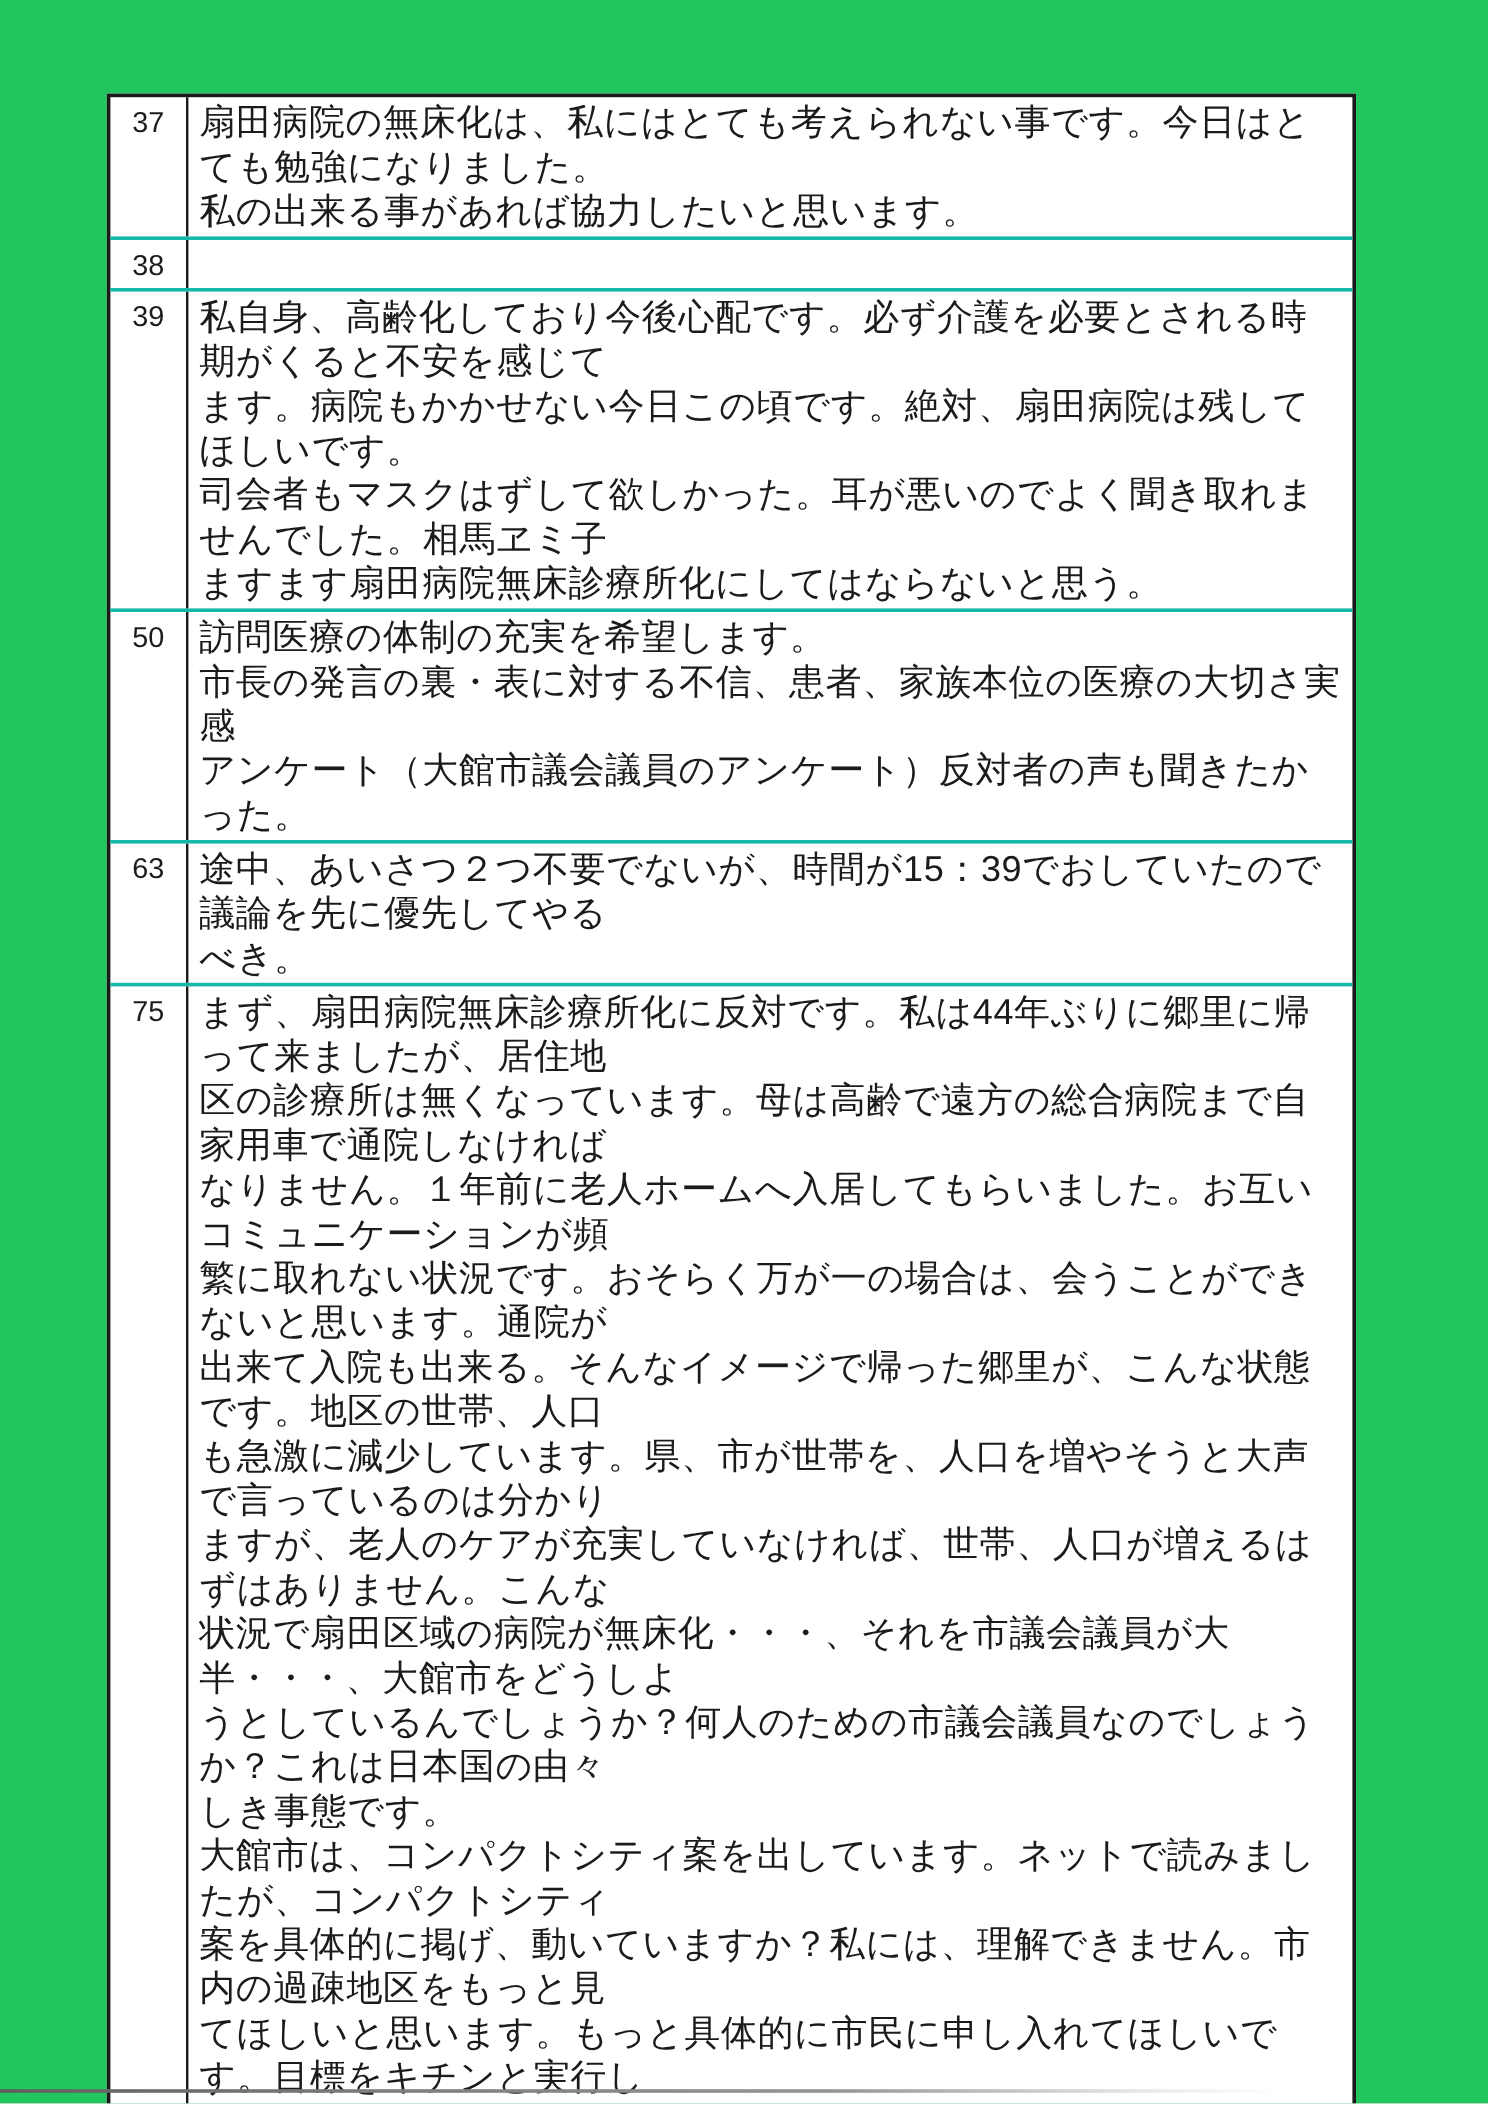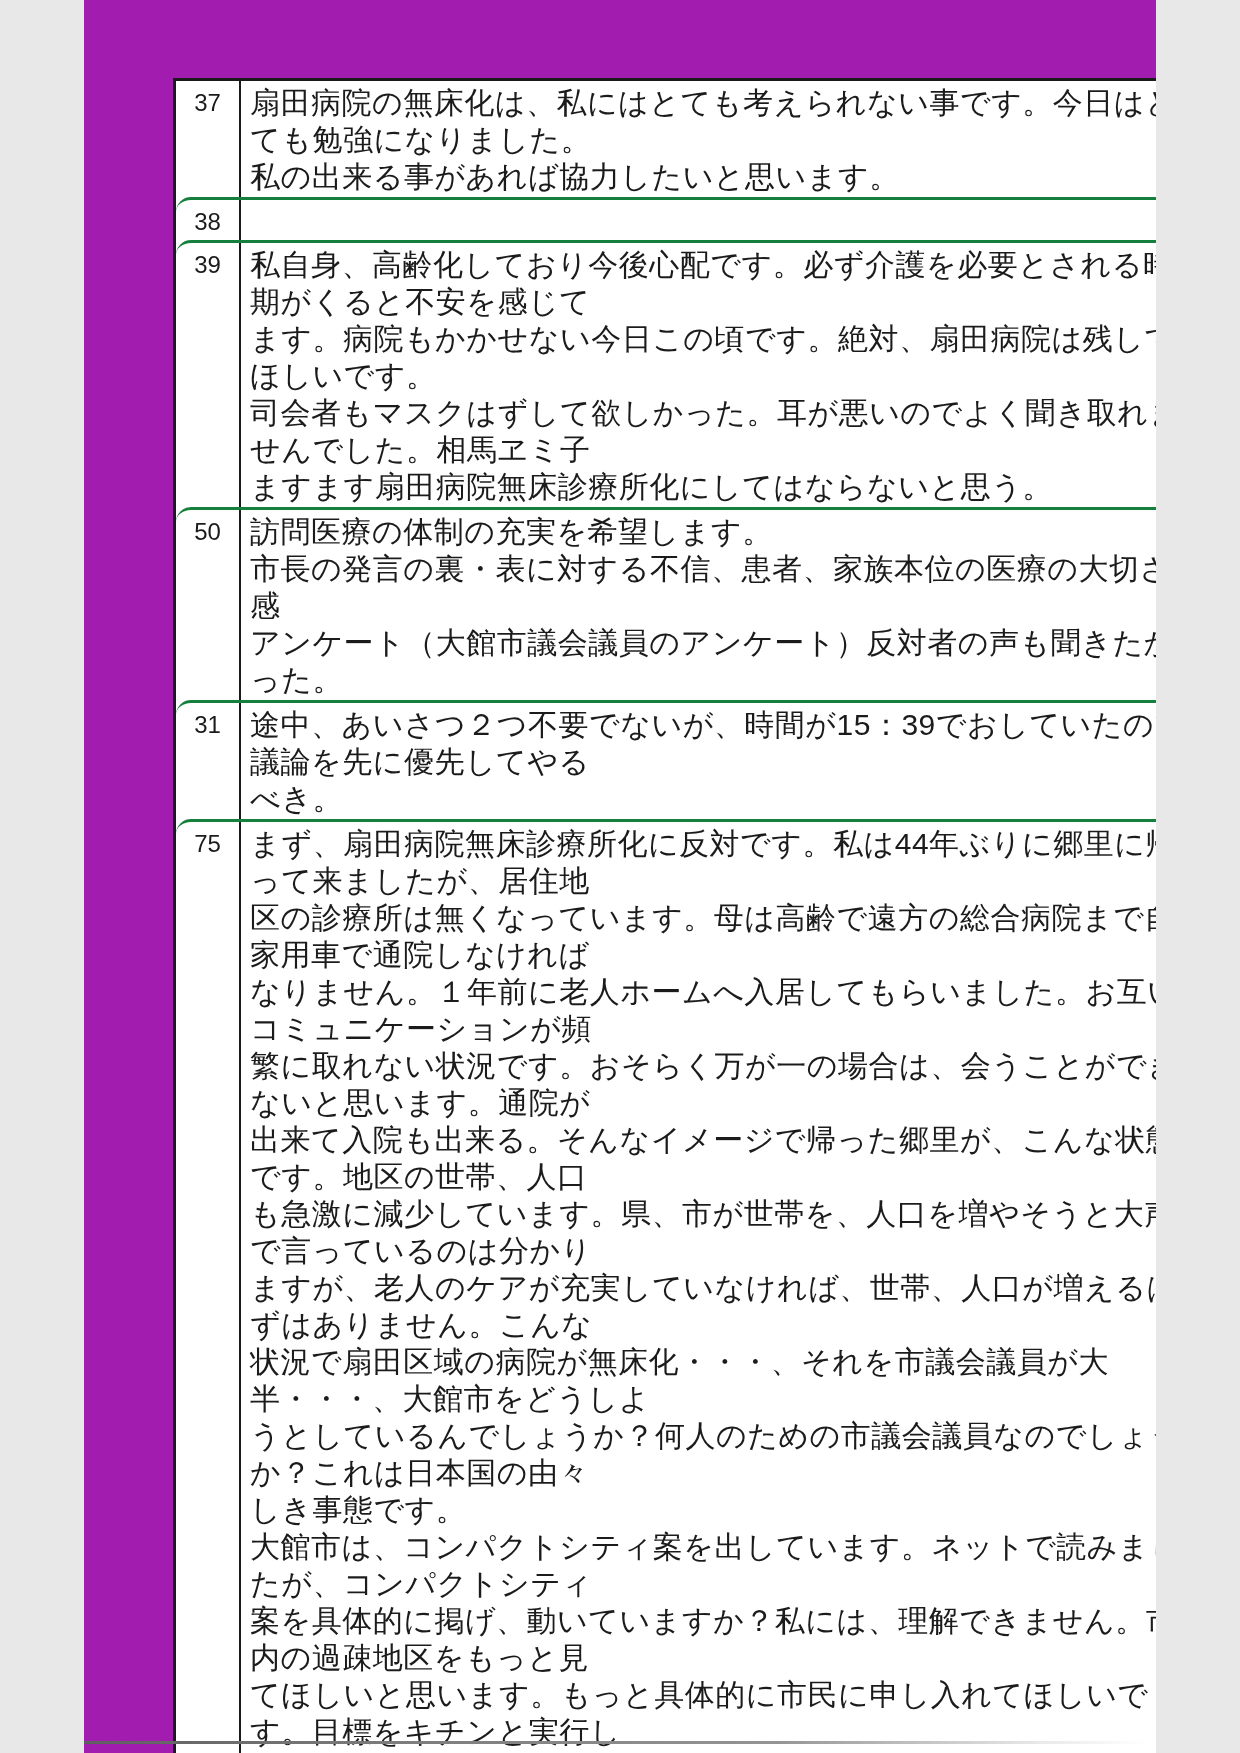--- a/index.html
+++ b/index.html
@@ -2,43 +2,42 @@
 <html lang="ja"><head>
 <meta charset="utf-8">
 <style>
   html, body {
     margin: 0;
     padding: 0;
     background: #e8e8e8;
   }
   .page {
     position: relative;
-    width: 1072px;
+    width: 1240px;
     height: 1753px;
     margin: 0 auto;
-    background: #a21caf;
+    background: #22c55e;
     overflow: hidden;
     font-family: "Liberation Sans", "DejaVu Sans", sans-serif;
   }
   .doc-table {
     position: absolute;
     left: 89px;
     top: 78px;
     width: 1041px;
     border: 3px solid #1a1a1a;
     box-sizing: border-box;
     background: #ffffff;
   }
   .row {
     display: flex;
     align-items: stretch;
   }
   .row + .row {
-    border-top: 3px solid #15803d;
-    border-radius: 15px;
+    border-top: 3px solid #14b8a6;
   }
   .num-cell {
     width: 65px;
     flex: 0 0 65px;
     border-right: 2px solid #1a1a1a;
     box-sizing: border-box;
     text-align: center;
     padding-top: 3px;
     font-size: 24px;
     line-height: 37px;
@@ -98,21 +97,21 @@
       <span>50</span>
     </div>
     <div class="text-cell">訪問医療の体制の充実を希望します。
 市長の発言の裏・表に対する不信、患者、家族本位の医療の大切さ実感
 アンケート（大館市議会議員のアンケート）反対者の声も聞きたかった。</div>
   </div>
 
 
   <div class="row">
     <div class="num-cell">
-      <span>31</span>
+      <span>63</span>
     </div>
     <div class="text-cell">途中、あいさつ２つ不要でないが、時間が15：39でおしていたので議論を先に優先してやる
 べき。</div>
   </div>
 
   <div class="row">
     <div class="num-cell">
       <span>75</span>
     </div>
     <div class="text-cell">まず、扇田病院無床診療所化に反対です。私は44年ぶりに郷里に帰って来ましたが、居住地

